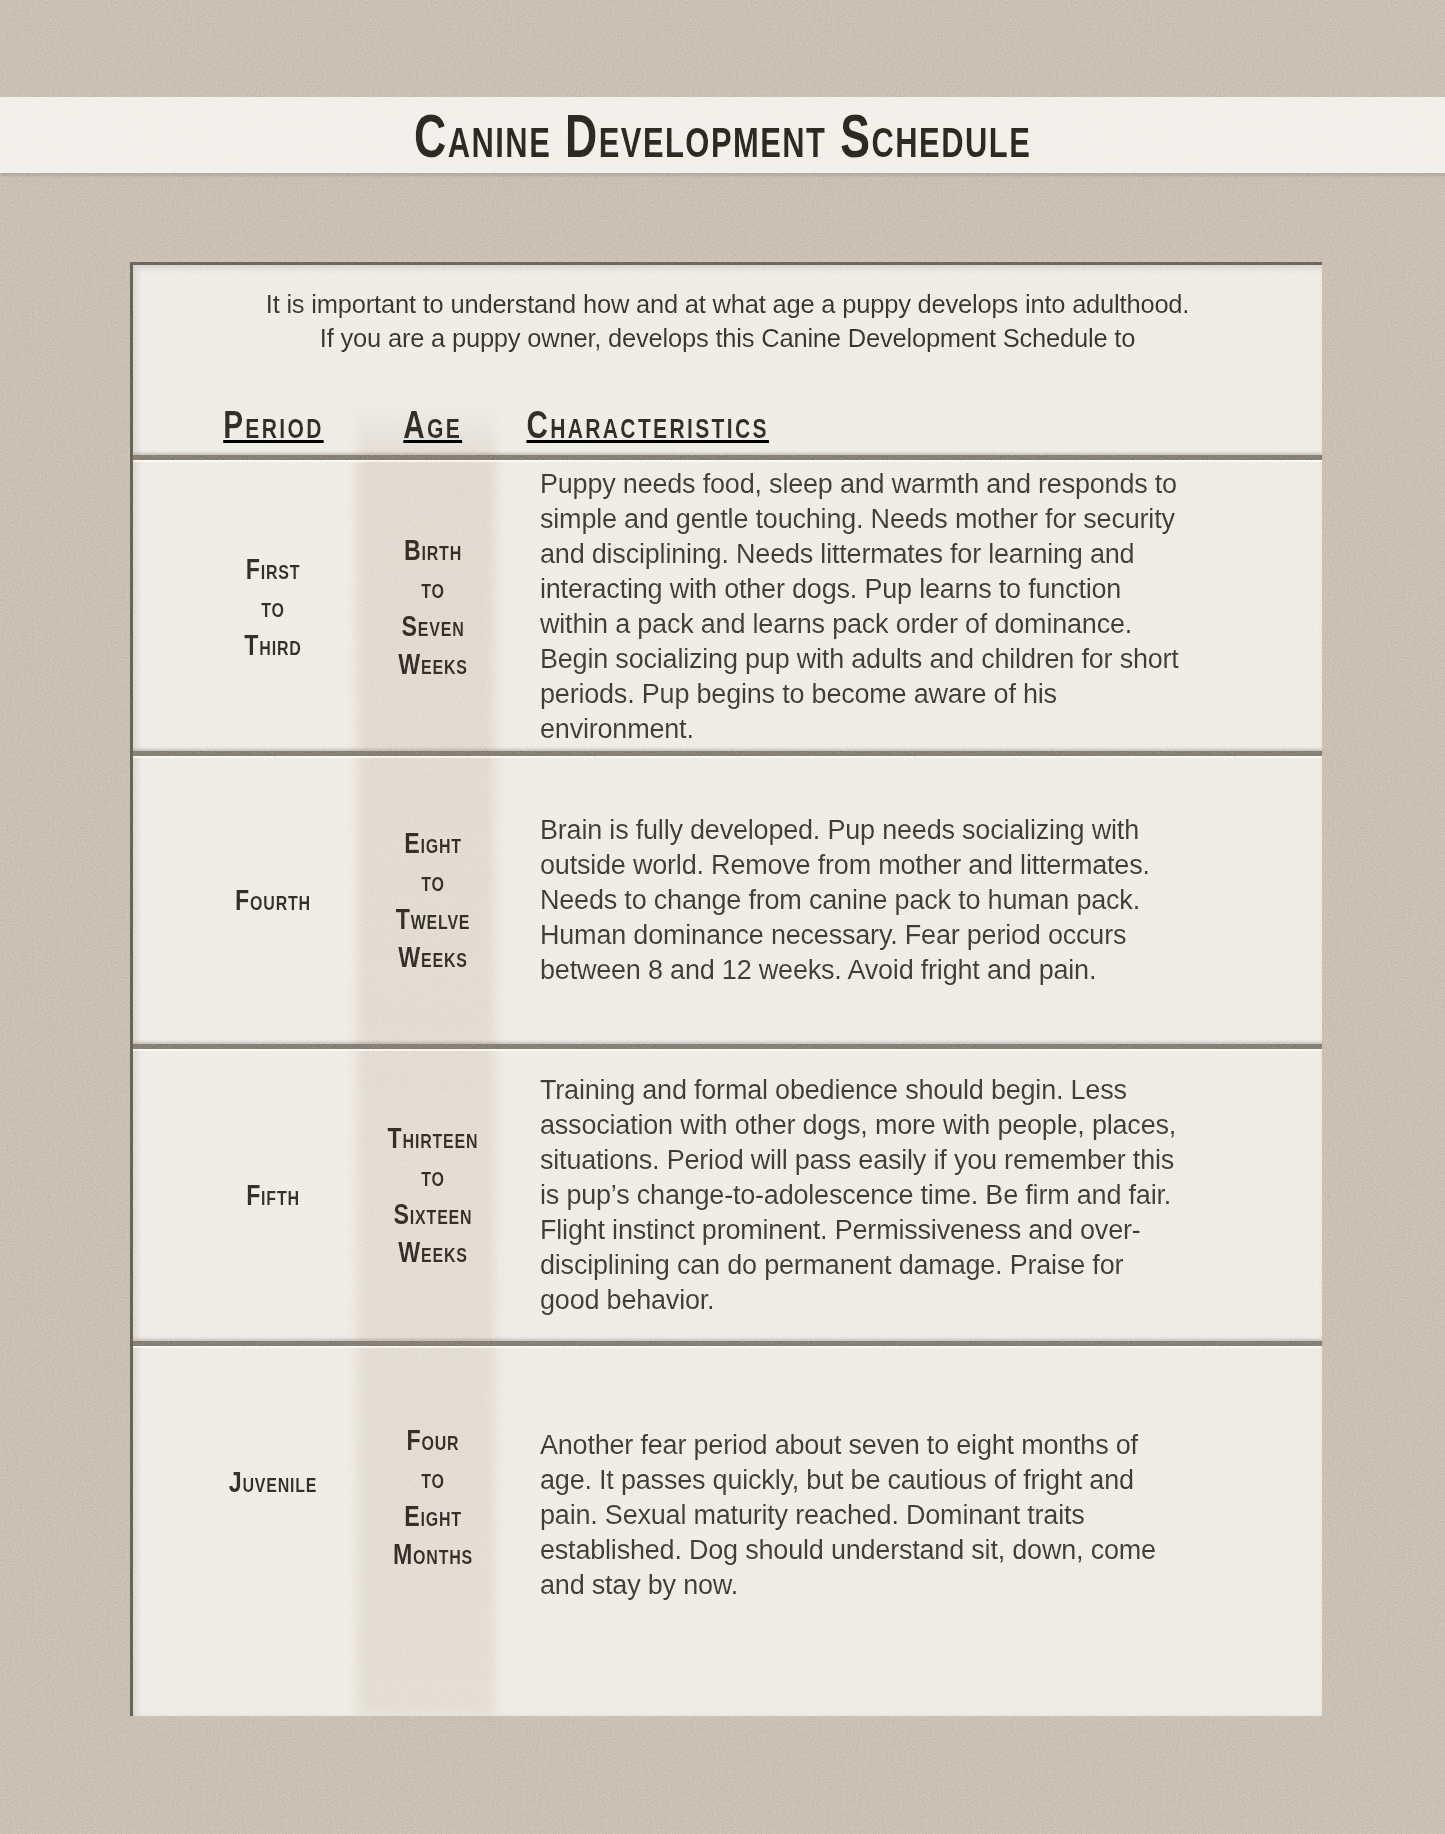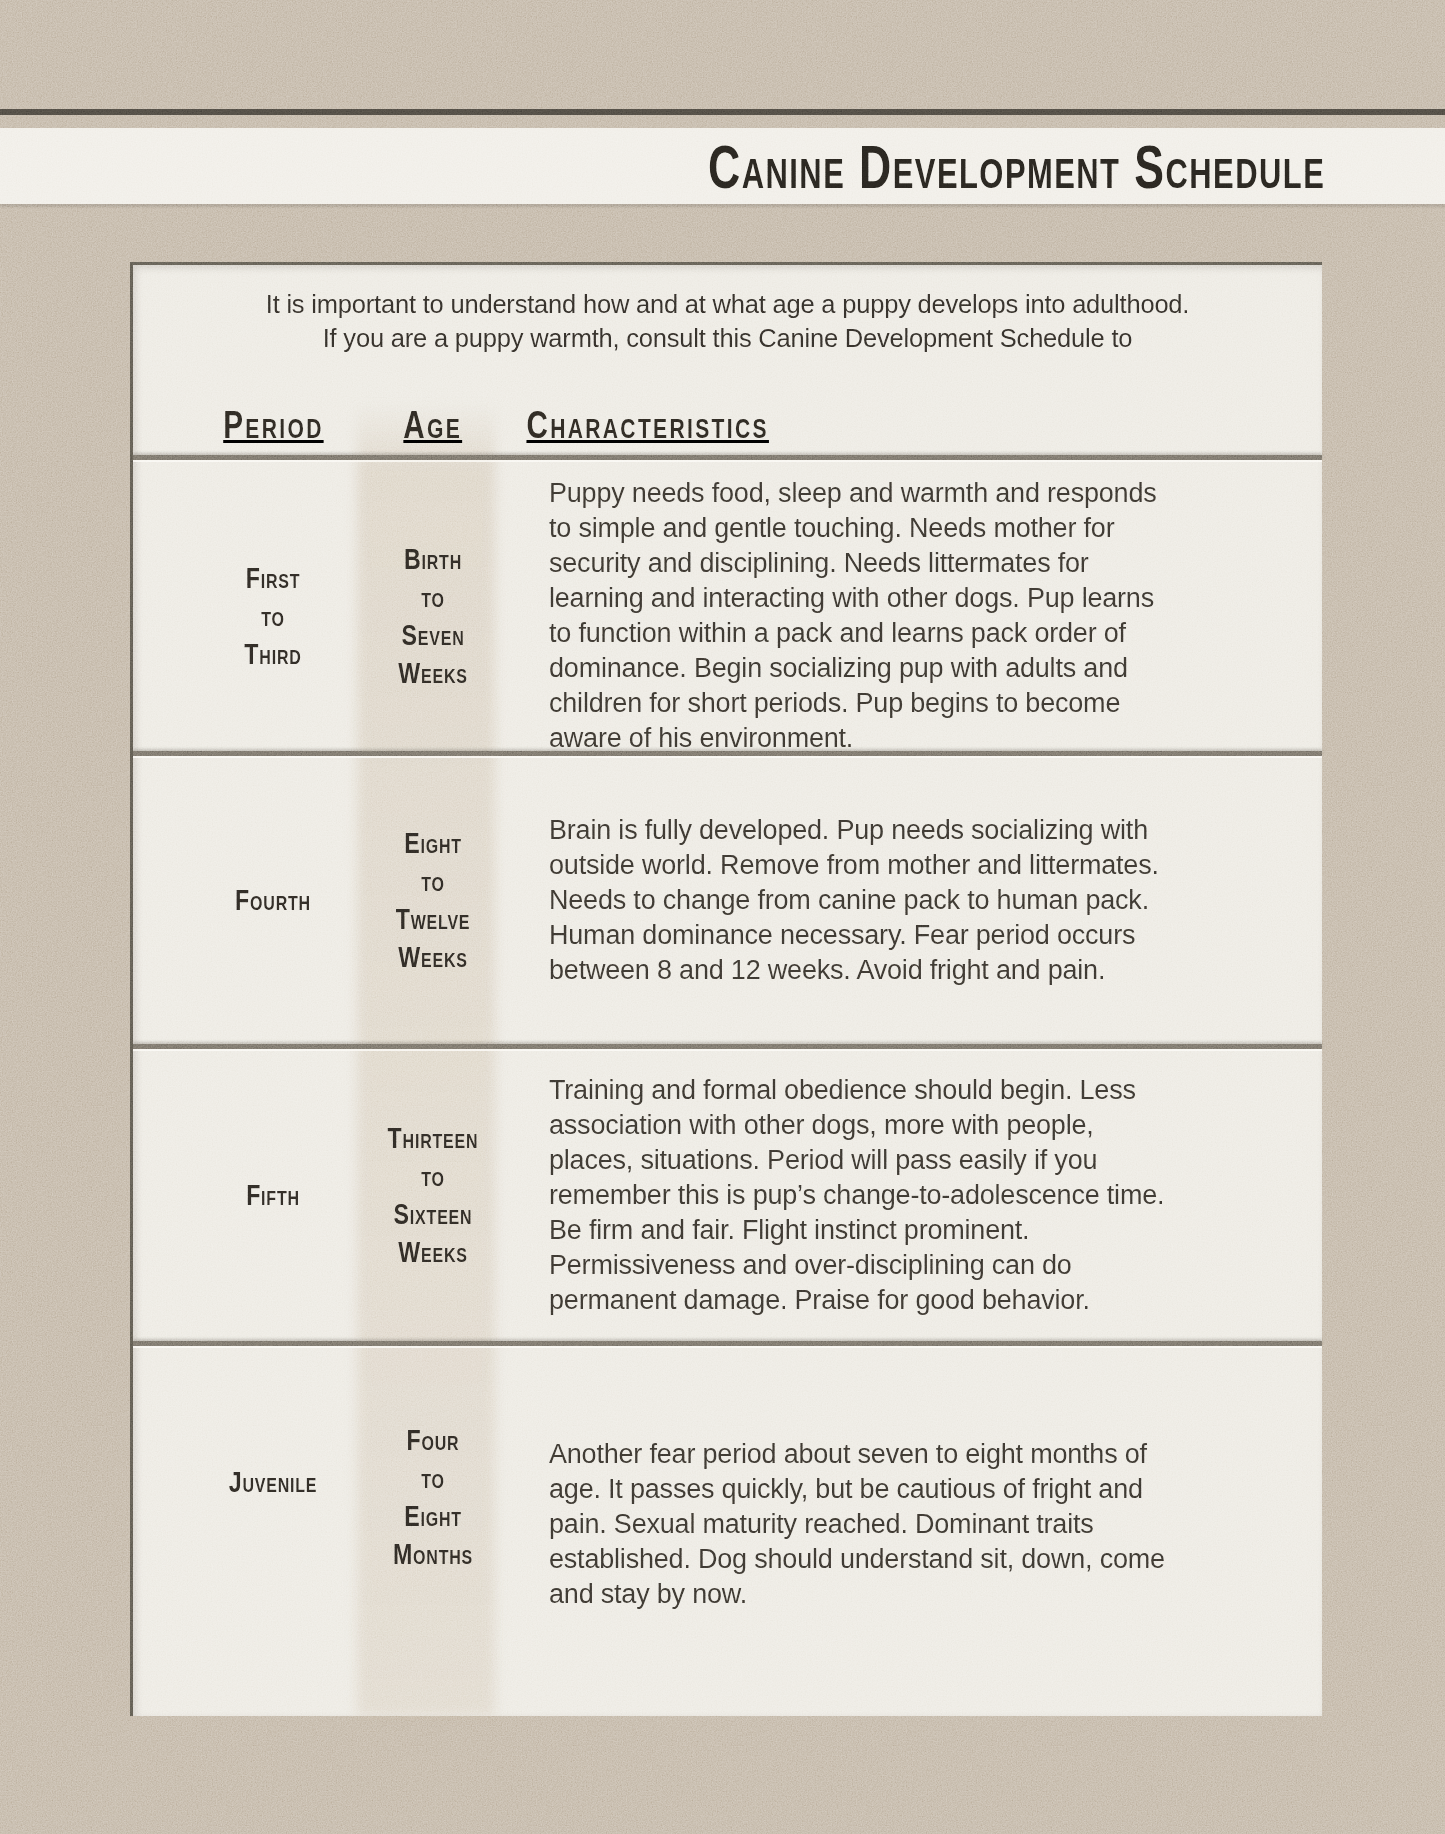--- a/index.html
+++ b/index.html
@@ -7,24 +7,24 @@
     width:1445px;height:1834px;position:relative;overflow:hidden;
     background:#bdb09e;
     font-family:"Liberation Sans",sans-serif;
   }
   
   .banner-rule{
     position:absolute;top:109px;left:0;width:100%;height:6px;
     background:#48443d;
   }
   .banner{
-    position:absolute;top:128px;left:0;width:100%;height:76px;
+    position:absolute;top:97px;left:0;width:100%;height:76px;
     background:#efece5;
     box-shadow:0 3px 2px rgba(110,100,85,.35);
-    display:flex;align-items:center;justify-content:flex-end;
+    display:flex;align-items:center;justify-content:center;
   }
   .title{
     margin:0;
     font-variant:small-caps;font-weight:700;
     font-size:62px;letter-spacing:2px;color:#25221d;
     transform:scaleX(.72);transform-origin:center;
     white-space:nowrap;
   }
   
   .panel{
@@ -87,21 +87,21 @@
     color:#2b2722;
     transform:scaleX(.8);transform-origin:center;
   }
   .r4 .cell-period{padding-top:42px;}
   .lbl-line{display:block;}
   .cell-chars{
     padding-left:30px;
     font-size:27px;line-height:35px;letter-spacing:-0.2px;
     color:#36322c;
   }
-  .cell-chars p{margin:16px;}
+  .cell-chars p{margin:7px;}
   
   .texture{
     position:absolute;inset:0;width:100%;height:100%;
     mix-blend-mode:overlay;opacity:.45;
     pointer-events:none;z-index:5;
   }
 </style>
 </head>
 <body>
 
@@ -109,21 +109,21 @@
 
 <header class="banner">
   <h1 class="title">Canine Development Schedule</h1>
 </header>
 
 <main class="panel">
   <div class="age-strip"></div>
 
   <section class="intro">
     <div>It is important to understand how and at what age a puppy develops into adulthood.</div>
-    <div>If you are a puppy warmth, consult this Canine Development Schedule to</div>
+    <div>If you are a puppy owner, develops this Canine Development Schedule to</div>
   </section>
 
   <div class="thead">
     <div class="th th-period">Period</div>
     <div class="th th-age">Age</div>
     <div class="th th-chars">Characteristics</div>
   </div>
 
   <div class="rule"></div>
 

